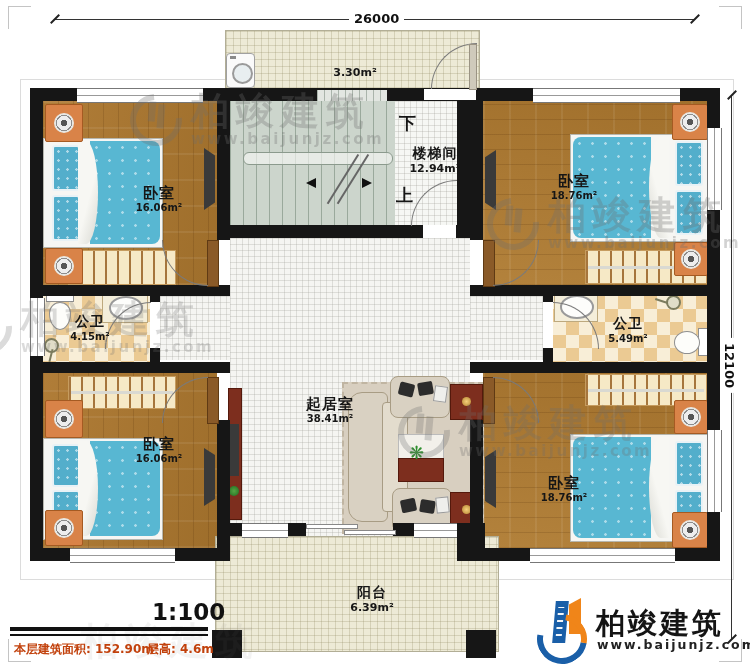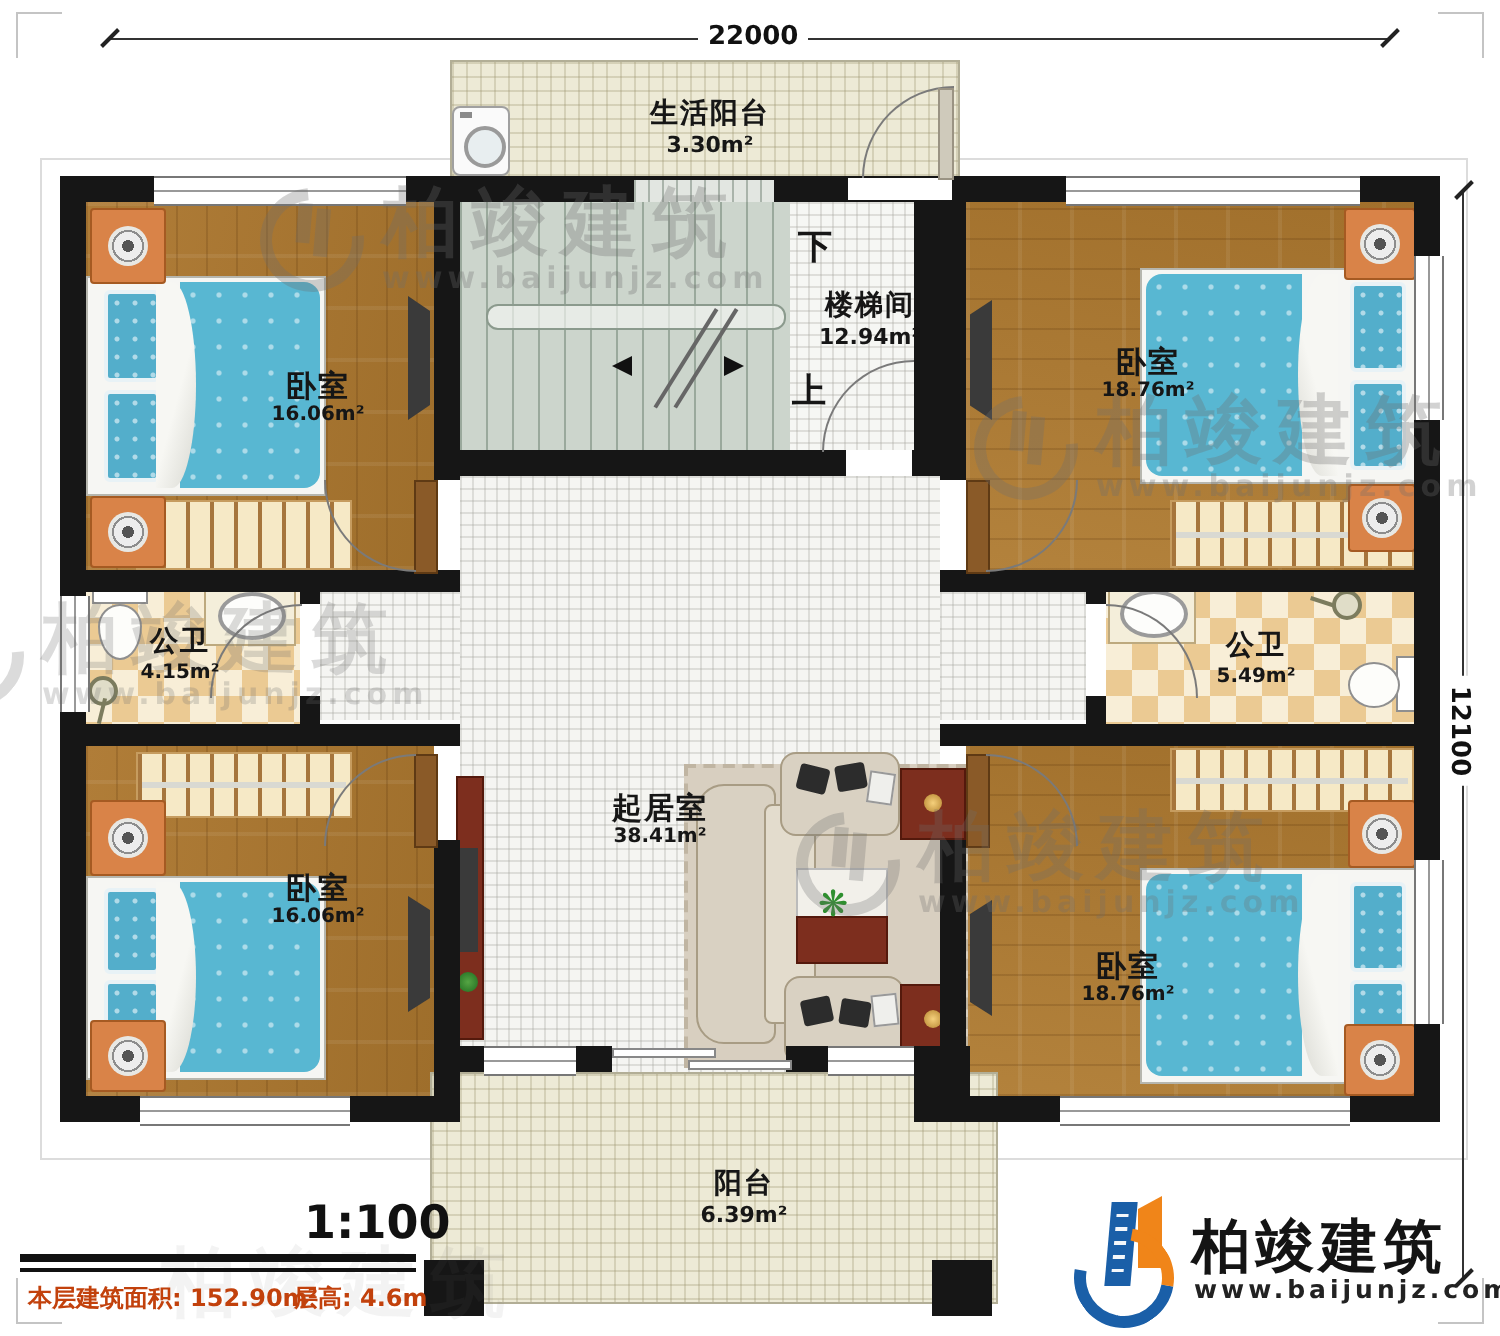--- a/index.html
+++ b/index.html
@@ -87,21 +87,21 @@
 
   <div class="abs" style="left:20px;top:79px;width:712px;height:499px;border:1px solid #dcdcdc;z-index:1;"></div>
   <div class="corner" style="left:8px;top:6px;border-left:1px solid #c4c4c4;border-top:1px solid #c4c4c4;"></div>
   <div class="corner" style="right:8px;top:6px;border-right:1px solid #c4c4c4;border-top:1px solid #c4c4c4;"></div>
   <div class="corner" style="left:8px;bottom:6px;border-left:1px solid #c4c4c4;border-bottom:1px solid #c4c4c4;"></div>
   <div class="corner" style="right:8px;bottom:6px;border-right:1px solid #c4c4c4;border-bottom:1px solid #c4c4c4;"></div>
 
   <div class="dimline" style="left:55px;top:19px;width:640px;height:1px;"></div>
   <div class="tick" style="left:49px;top:18px;"></div>
   <div class="tick" style="left:689px;top:18px;"></div>
-  <div class="dimtext" style="left:349px;top:11px;">22000</div>
+  <div class="dimtext" style="left:349px;top:11px;">26000</div>
 
   <div class="dimline" style="left:731px;top:95px;width:1px;height:545px;"></div>
   <div class="tick" style="left:726px;top:94px;"></div>
   <div class="tick" style="left:726px;top:638px;"></div>
   <div class="dimtext" style="left:702px;top:358px;transform:rotate(90deg);">12100</div>
 
   <div class="cream" style="left:225px;top:30px;width:253px;height:58px;"></div>
   <div class="tile" style="left:230px;top:101px;width:227px;height:124px;background-color:#f6f7f4;"></div>
   <div class="stairs" style="left:230px;top:101px;width:165px;height:124px;"></div>
   <div class="abs" style="left:243px;top:152px;width:148px;height:11px;border:1px solid #8b9a8d;background:rgba(246,248,245,.65);border-radius:6px;z-index:6;"></div>
@@ -340,21 +340,20 @@
         <div class="wm-text">柏竣建筑</div>
         <div class="wm-site">www.baijunjz.com</div>
       </div>
   </div>
   <div class="wm" style="left:80px;top:622px;opacity:.08;">
     <div class="wm-col">
         <div class="wm-text">柏竣建筑</div>
       </div>
   </div>
 
-  <div class="room-name" style="left:280px;top:50px;width:150px;font-size:14px;">生活阳台</div>
   <div class="room-area" style="left:280px;top:66px;width:150px;font-size:11px;">3.30m²</div>
 
   <div class="dir" style="left:399px;top:112px;">下</div>
   <div class="room-name" style="left:398px;top:146px;width:74px;font-size:14px;">楼梯间</div>
   <div class="room-area" style="left:400px;top:162px;width:70px;font-size:11px;text-align:center;">12.94m²</div>
   <div class="dir" style="left:396px;top:184px;">上</div>
 
   <div class="room-name" style="left:109px;top:185px;width:100px;">卧室</div>
   <div class="room-area" style="left:104px;top:202px;width:110px;">16.06m²</div>
 

